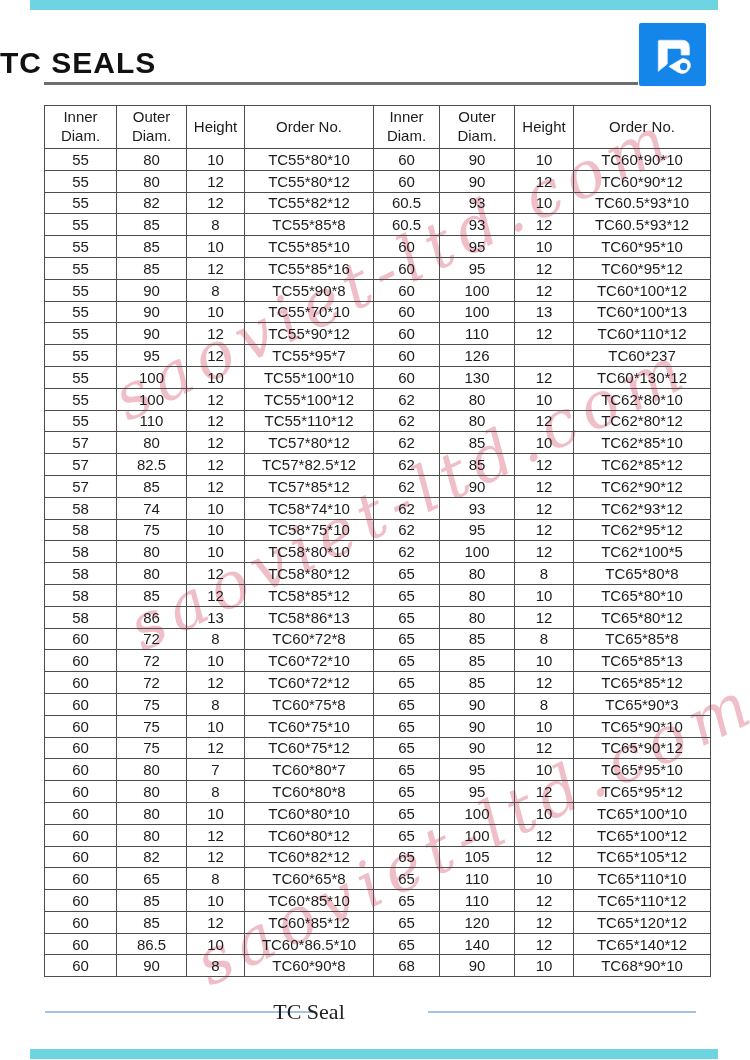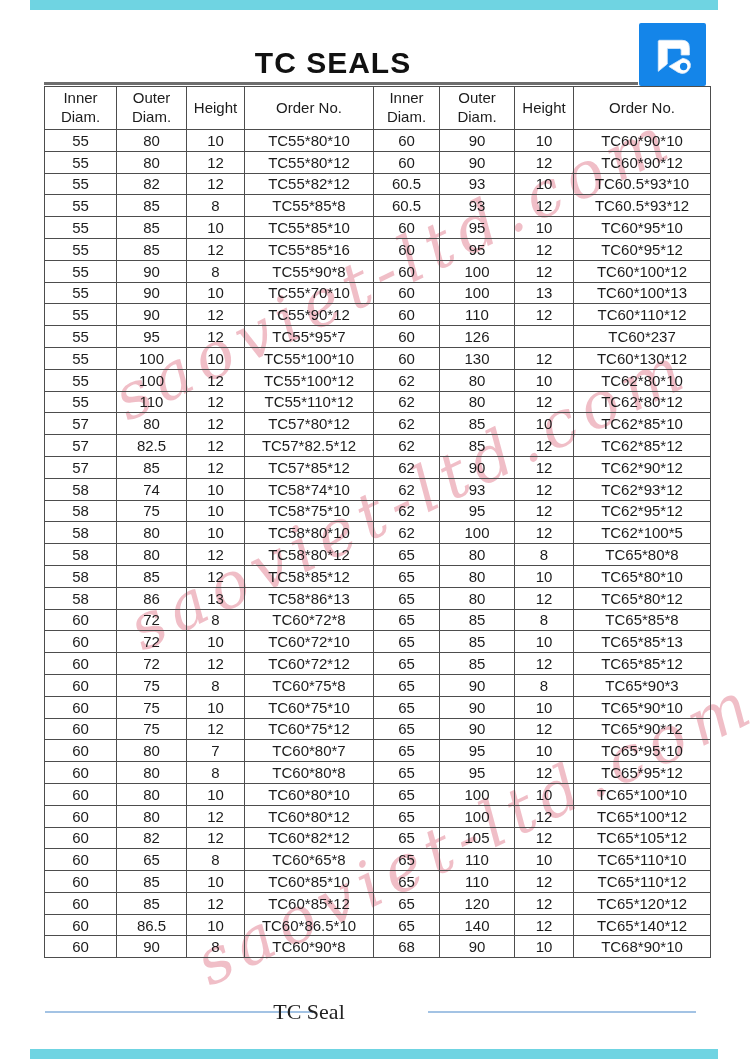--- a/index.html
+++ b/index.html
@@ -5,21 +5,21 @@
   html,body{margin:0;padding:0;}
   body{
     width:750px;height:1060px;position:relative;overflow:hidden;
     background:#ffffff;font-family:"Liberation Sans",sans-serif;
   }
   .edge-bar{position:absolute;left:30px;width:688px;height:10px;background:#6fd4e2;}
   .edge-bar.top{top:0;}
   .edge-bar.bottom{top:1049px;}
 
   .page-title{
-    position:absolute;top:46px;left:0;width:666px;text-align:center;
+    position:absolute;top:46px;left:0;width:666px;text-align:left;
     font-size:30px;font-weight:bold;color:#111;letter-spacing:1px;
   }
   .title-rule{position:absolute;top:82px;left:44px;width:594px;height:3px;background:#6e6e6e;}
 
   .logo{
     position:absolute;left:639px;top:23px;width:67px;height:63px;
     background:#1485e9;border-radius:2px;display:flex;align-items:center;justify-content:center;
   }
 
   
@@ -28,21 +28,21 @@
     font-family:"DejaVu Serif",serif;font-style:italic;
     font-size:64px;letter-spacing:8px;line-height:64px;height:64px;
     color:rgba(205,40,70,0.30);
     transform:rotate(-26deg);transform-origin:left center;z-index:0;
   }
   .wm1{left:118px;top:370px;}
   .wm2{left:133px;top:600px;}
   .wm3{left:200px;top:935px;}
 
   table.seals{
-    position:absolute;left:44px;top:86px;width:666px;height:872px;z-index:1;
+    position:absolute;left:44px;top:105px;width:666px;height:872px;z-index:1;
     border-collapse:collapse;table-layout:fixed;background:transparent;border-radius:22px;
   }
   table.seals th, table.seals td{
     border:1px solid #4d4d4d;text-align:center;vertical-align:middle;
     padding:0;color:#1c1c1c;font-size:15px;background:transparent;
   }
   table.seals th{font-weight:normal;height:42px;line-height:1.25;}
   table.seals td{height:20.8px;}
 
   .footer-text{

